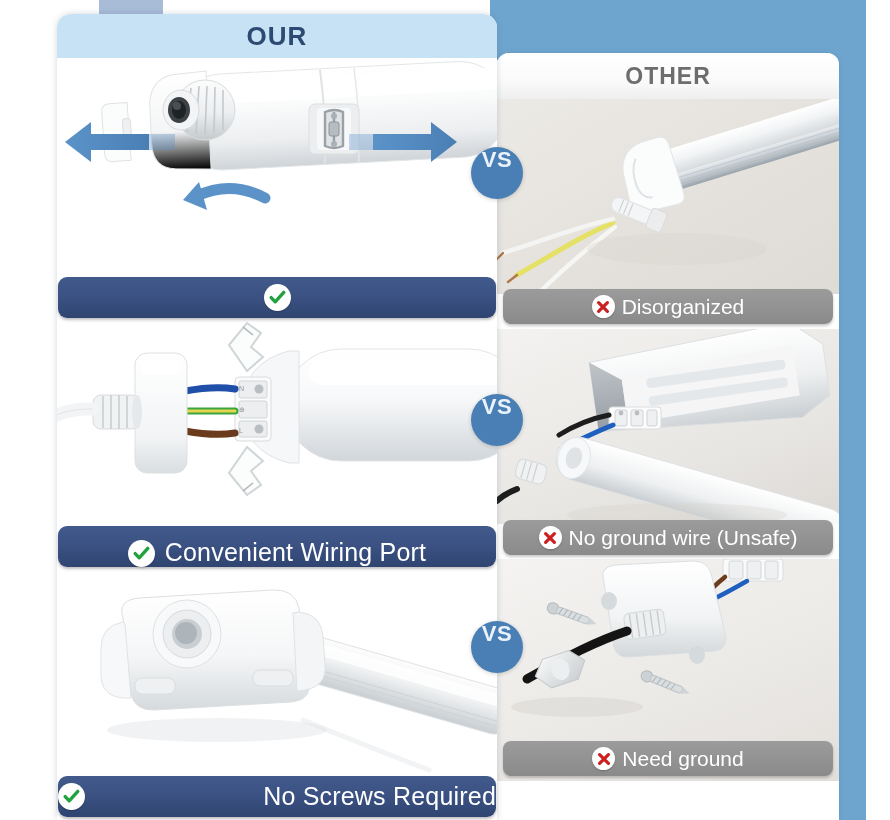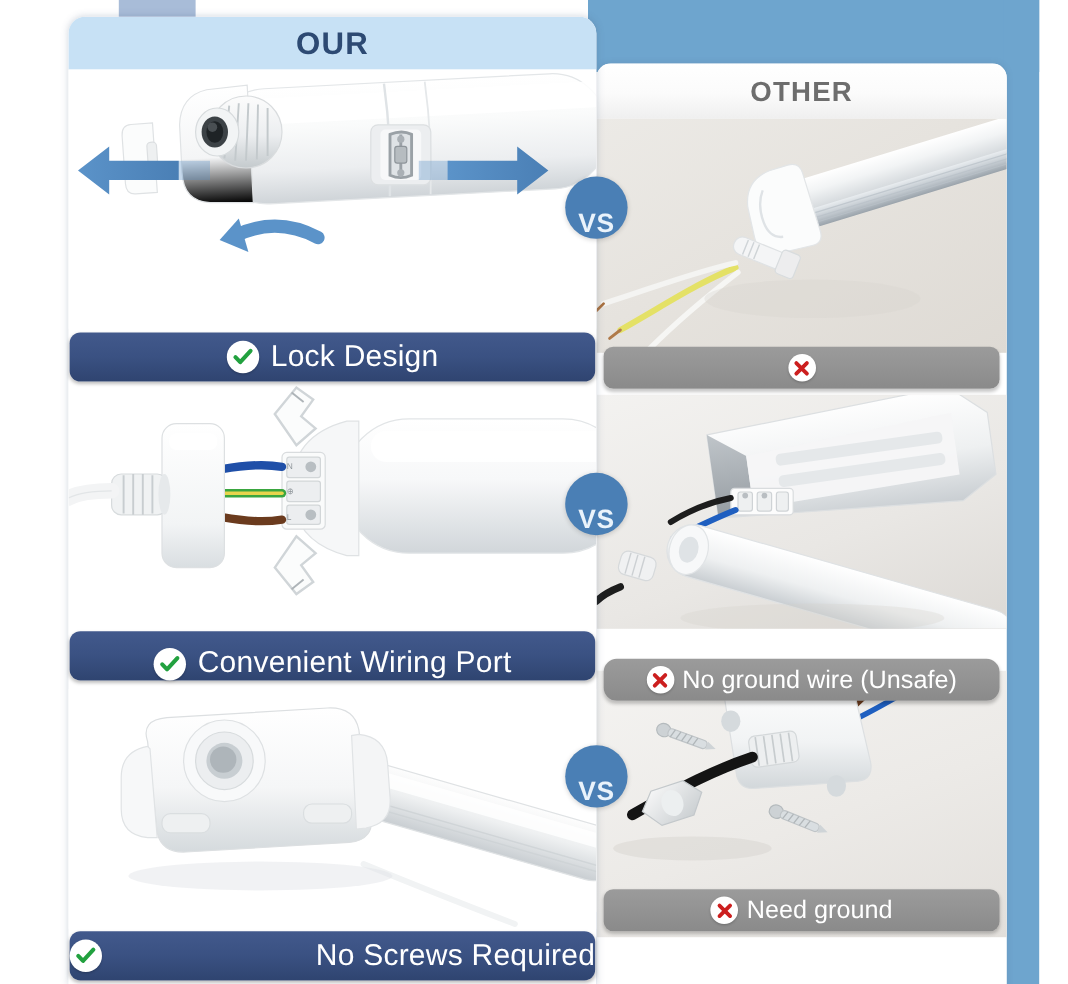--- a/index.html
+++ b/index.html
@@ -68,21 +68,21 @@
   
   .badge{width:27px;height:27px;border-radius:50%;background:#fff;
     display:flex;align-items:center;justify-content:center;flex:0 0 auto;
     box-shadow:0 1px 2px rgba(0,0,0,.2);}
   .badge.small{width:23px;height:23px;}
 
   
   .vs{
     position:absolute;width:52px;height:52px;border-radius:50%;
     background:#4a7fb5;
-    display:flex;align-items:flex-end;justify-content:center;
+    display:flex;align-items:flex-start;justify-content:center;
     color:#eaf3fb;font-size:22px;font-weight:bold;letter-spacing:.5px;
     box-shadow:0 1px 4px rgba(0,0,0,.18);
     z-index:40;
   }
 
   
   .photo{position:absolute;overflow:hidden;}
   .photo-our{background:#ffffff;}
   .photo-other-1{background:linear-gradient(150deg,#eceae6 0%,#e6e3de 45%,#dedad4 100%);}
   .photo-other-2{background:linear-gradient(160deg,#f3f2f0 0%,#e9e7e4 60%,#dcd9d5 100%);}
@@ -500,21 +500,20 @@
       </svg>
     </div>
   </div>
 
   <div class="bar-our" style="top:277px;">
     <span class="badge">
       <svg width="19" height="19" viewBox="0 0 19 19">
         <path d="M3.2 9.6 L7.2 13.8 L15.8 4.4" fill="none" stroke="#22a13f" stroke-width="3.4" stroke-linecap="round" stroke-linejoin="round"></path>
       </svg>
     </span>
-    <span class="lbl">Lock Design</span>
   </div>
 
   <div class="bar-our" style="top:526px;align-items:flex-end;">
     <span class="badge">
       <svg width="19" height="19" viewBox="0 0 19 19">
         <path d="M3.2 9.6 L7.2 13.8 L15.8 4.4" fill="none" stroke="#22a13f" stroke-width="3.4" stroke-linecap="round" stroke-linejoin="round"></path>
       </svg>
     </span>
     <span class="lbl">Convenient Wiring Port</span>
   </div>
@@ -527,23 +526,24 @@
     </span>
     <span class="lbl">No Screws Required</span>
   </div>
 
   <div class="bar-other" style="top:289px;">
     <span class="badge small">
       <svg width="16" height="16" viewBox="0 0 16 16">
         <path d="M3.6 3.6 L12.4 12.4 M12.4 3.6 L3.6 12.4" fill="none" stroke="#cc1f1f" stroke-width="3.2" stroke-linecap="round"></path>
       </svg>
     </span>
-  </div>
-
-  <div class="bar-other" style="top:549px;border-radius:11px;">
+    <span class="lbl">Disorganized</span>
+  </div>
+
+  <div class="bar-other" style="top:520px;">
     <span class="badge small">
       <svg width="16" height="16" viewBox="0 0 16 16">
         <path d="M3.6 3.6 L12.4 12.4 M12.4 3.6 L3.6 12.4" fill="none" stroke="#cc1f1f" stroke-width="3.2" stroke-linecap="round"></path>
       </svg>
     </span>
     <span class="lbl">No ground wire (Unsafe)</span>
   </div>
 
   <div class="bar-other" style="top:741px;">
     <span class="badge small">

